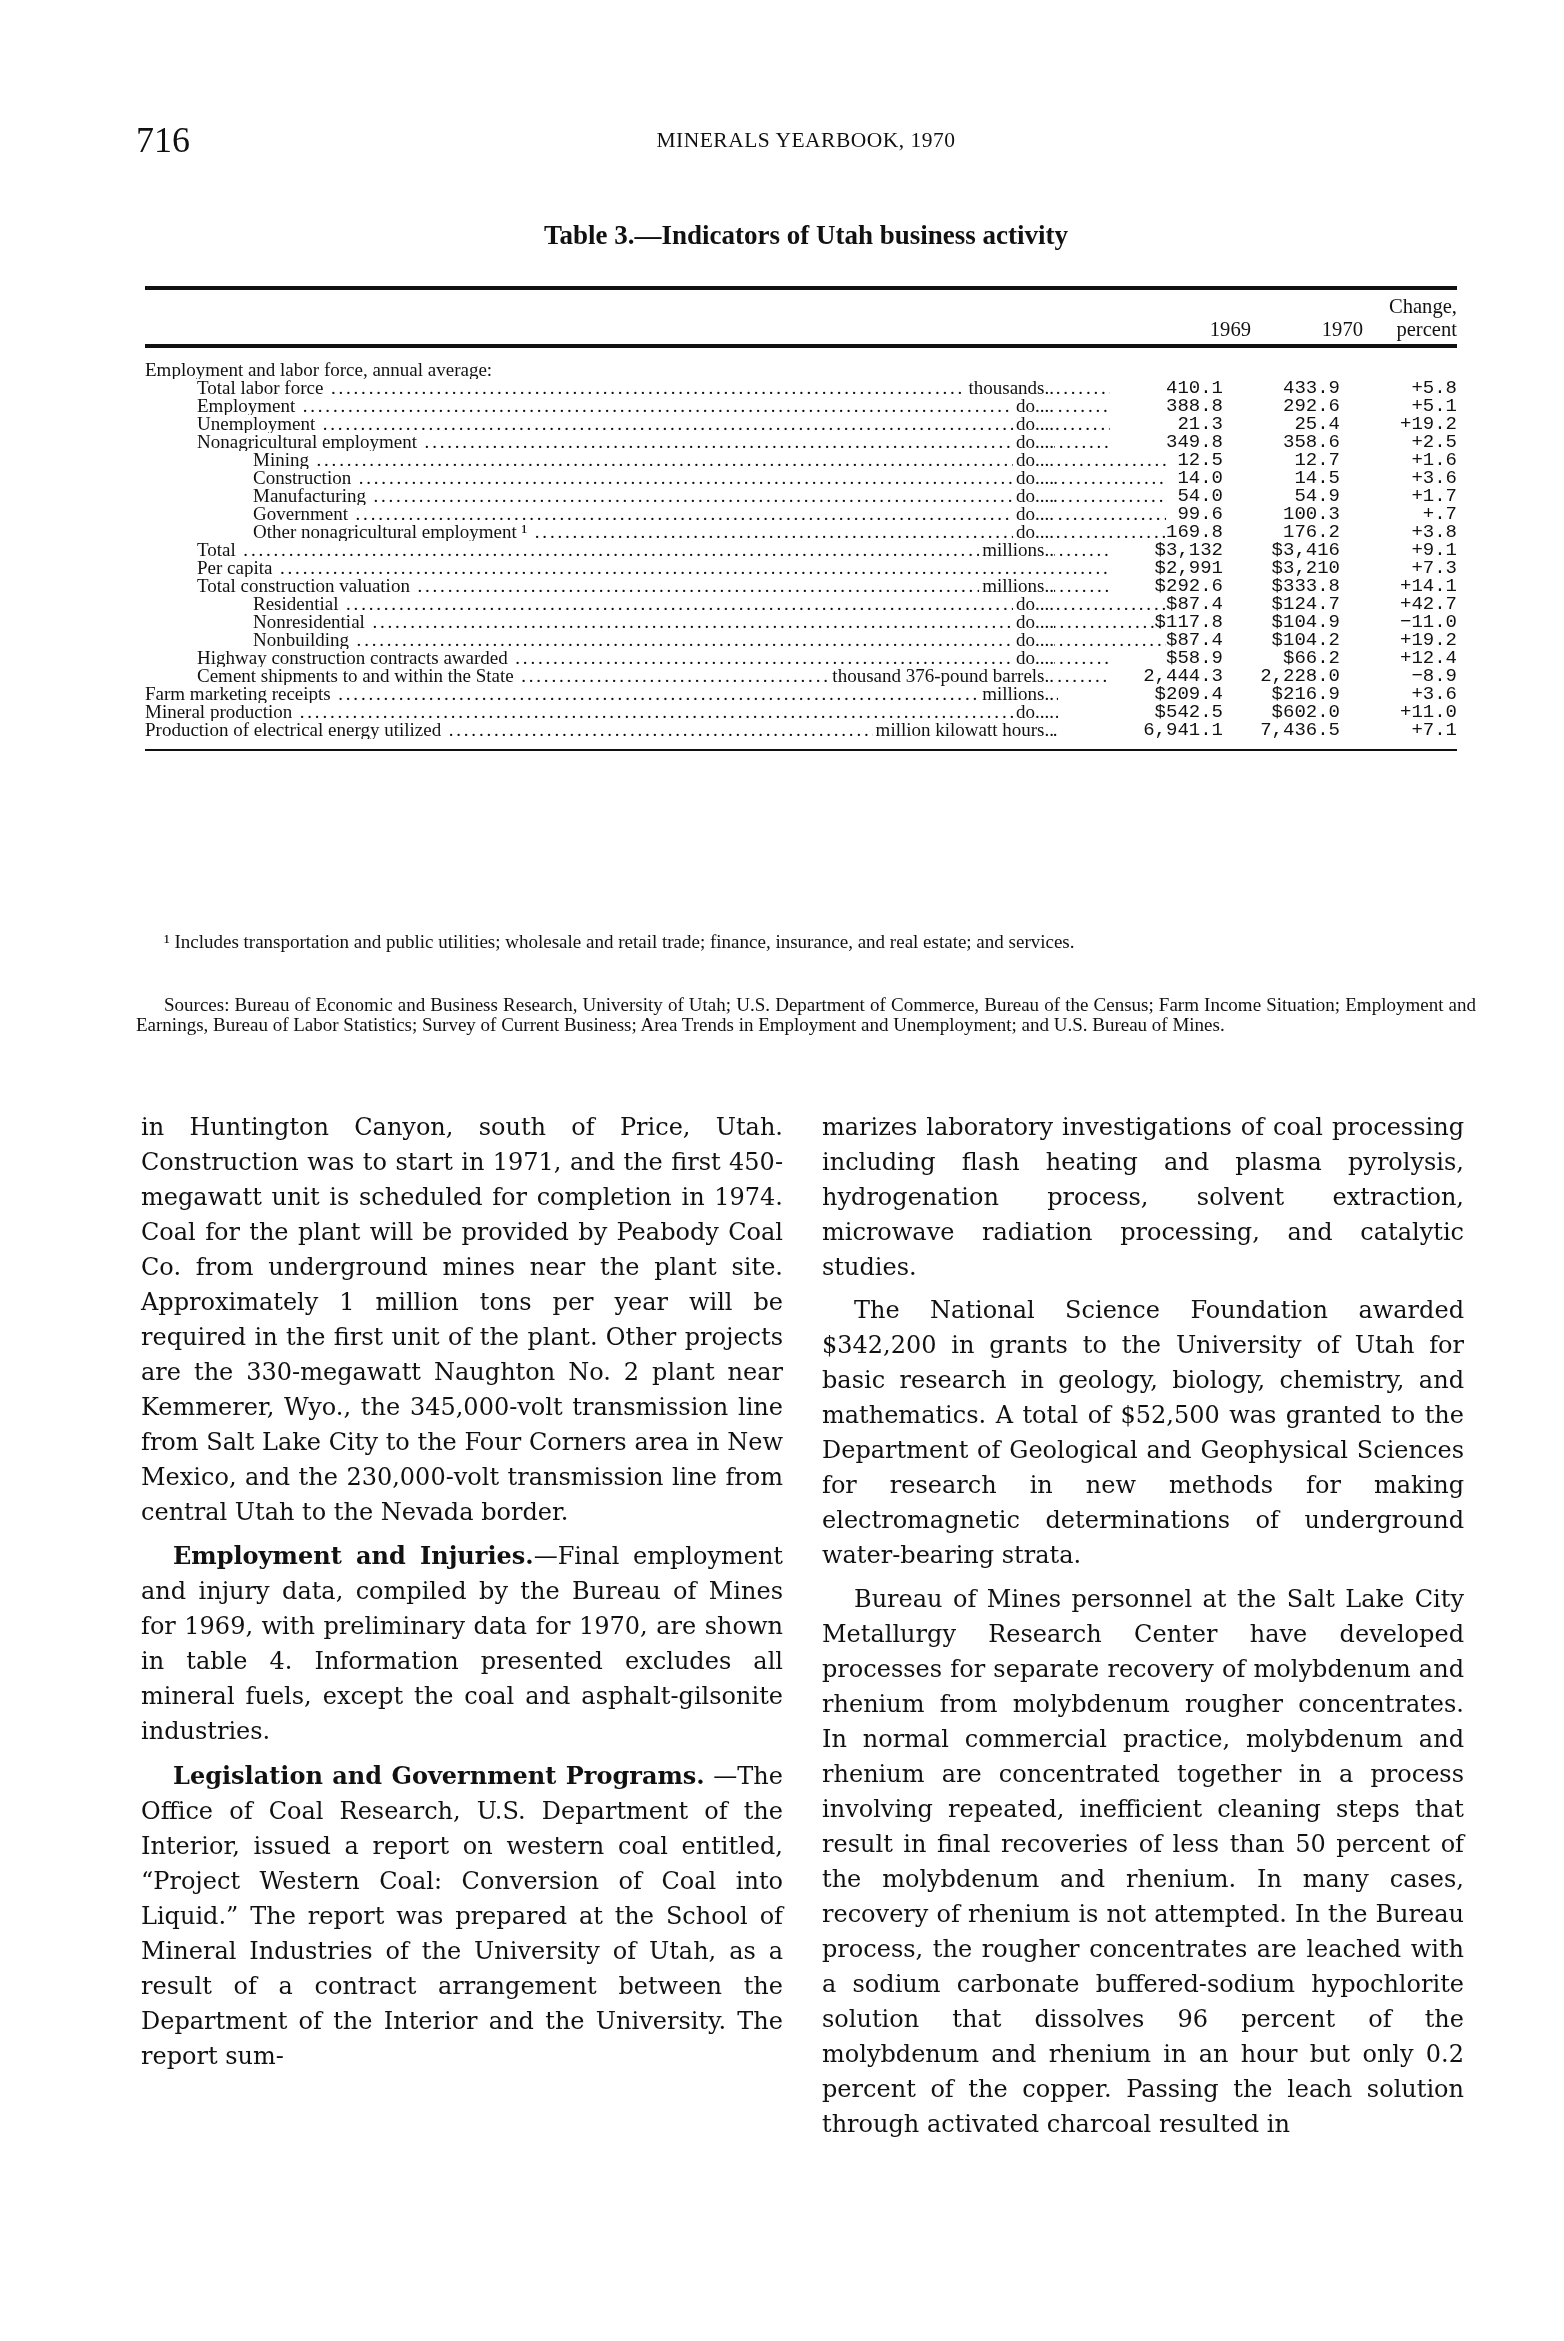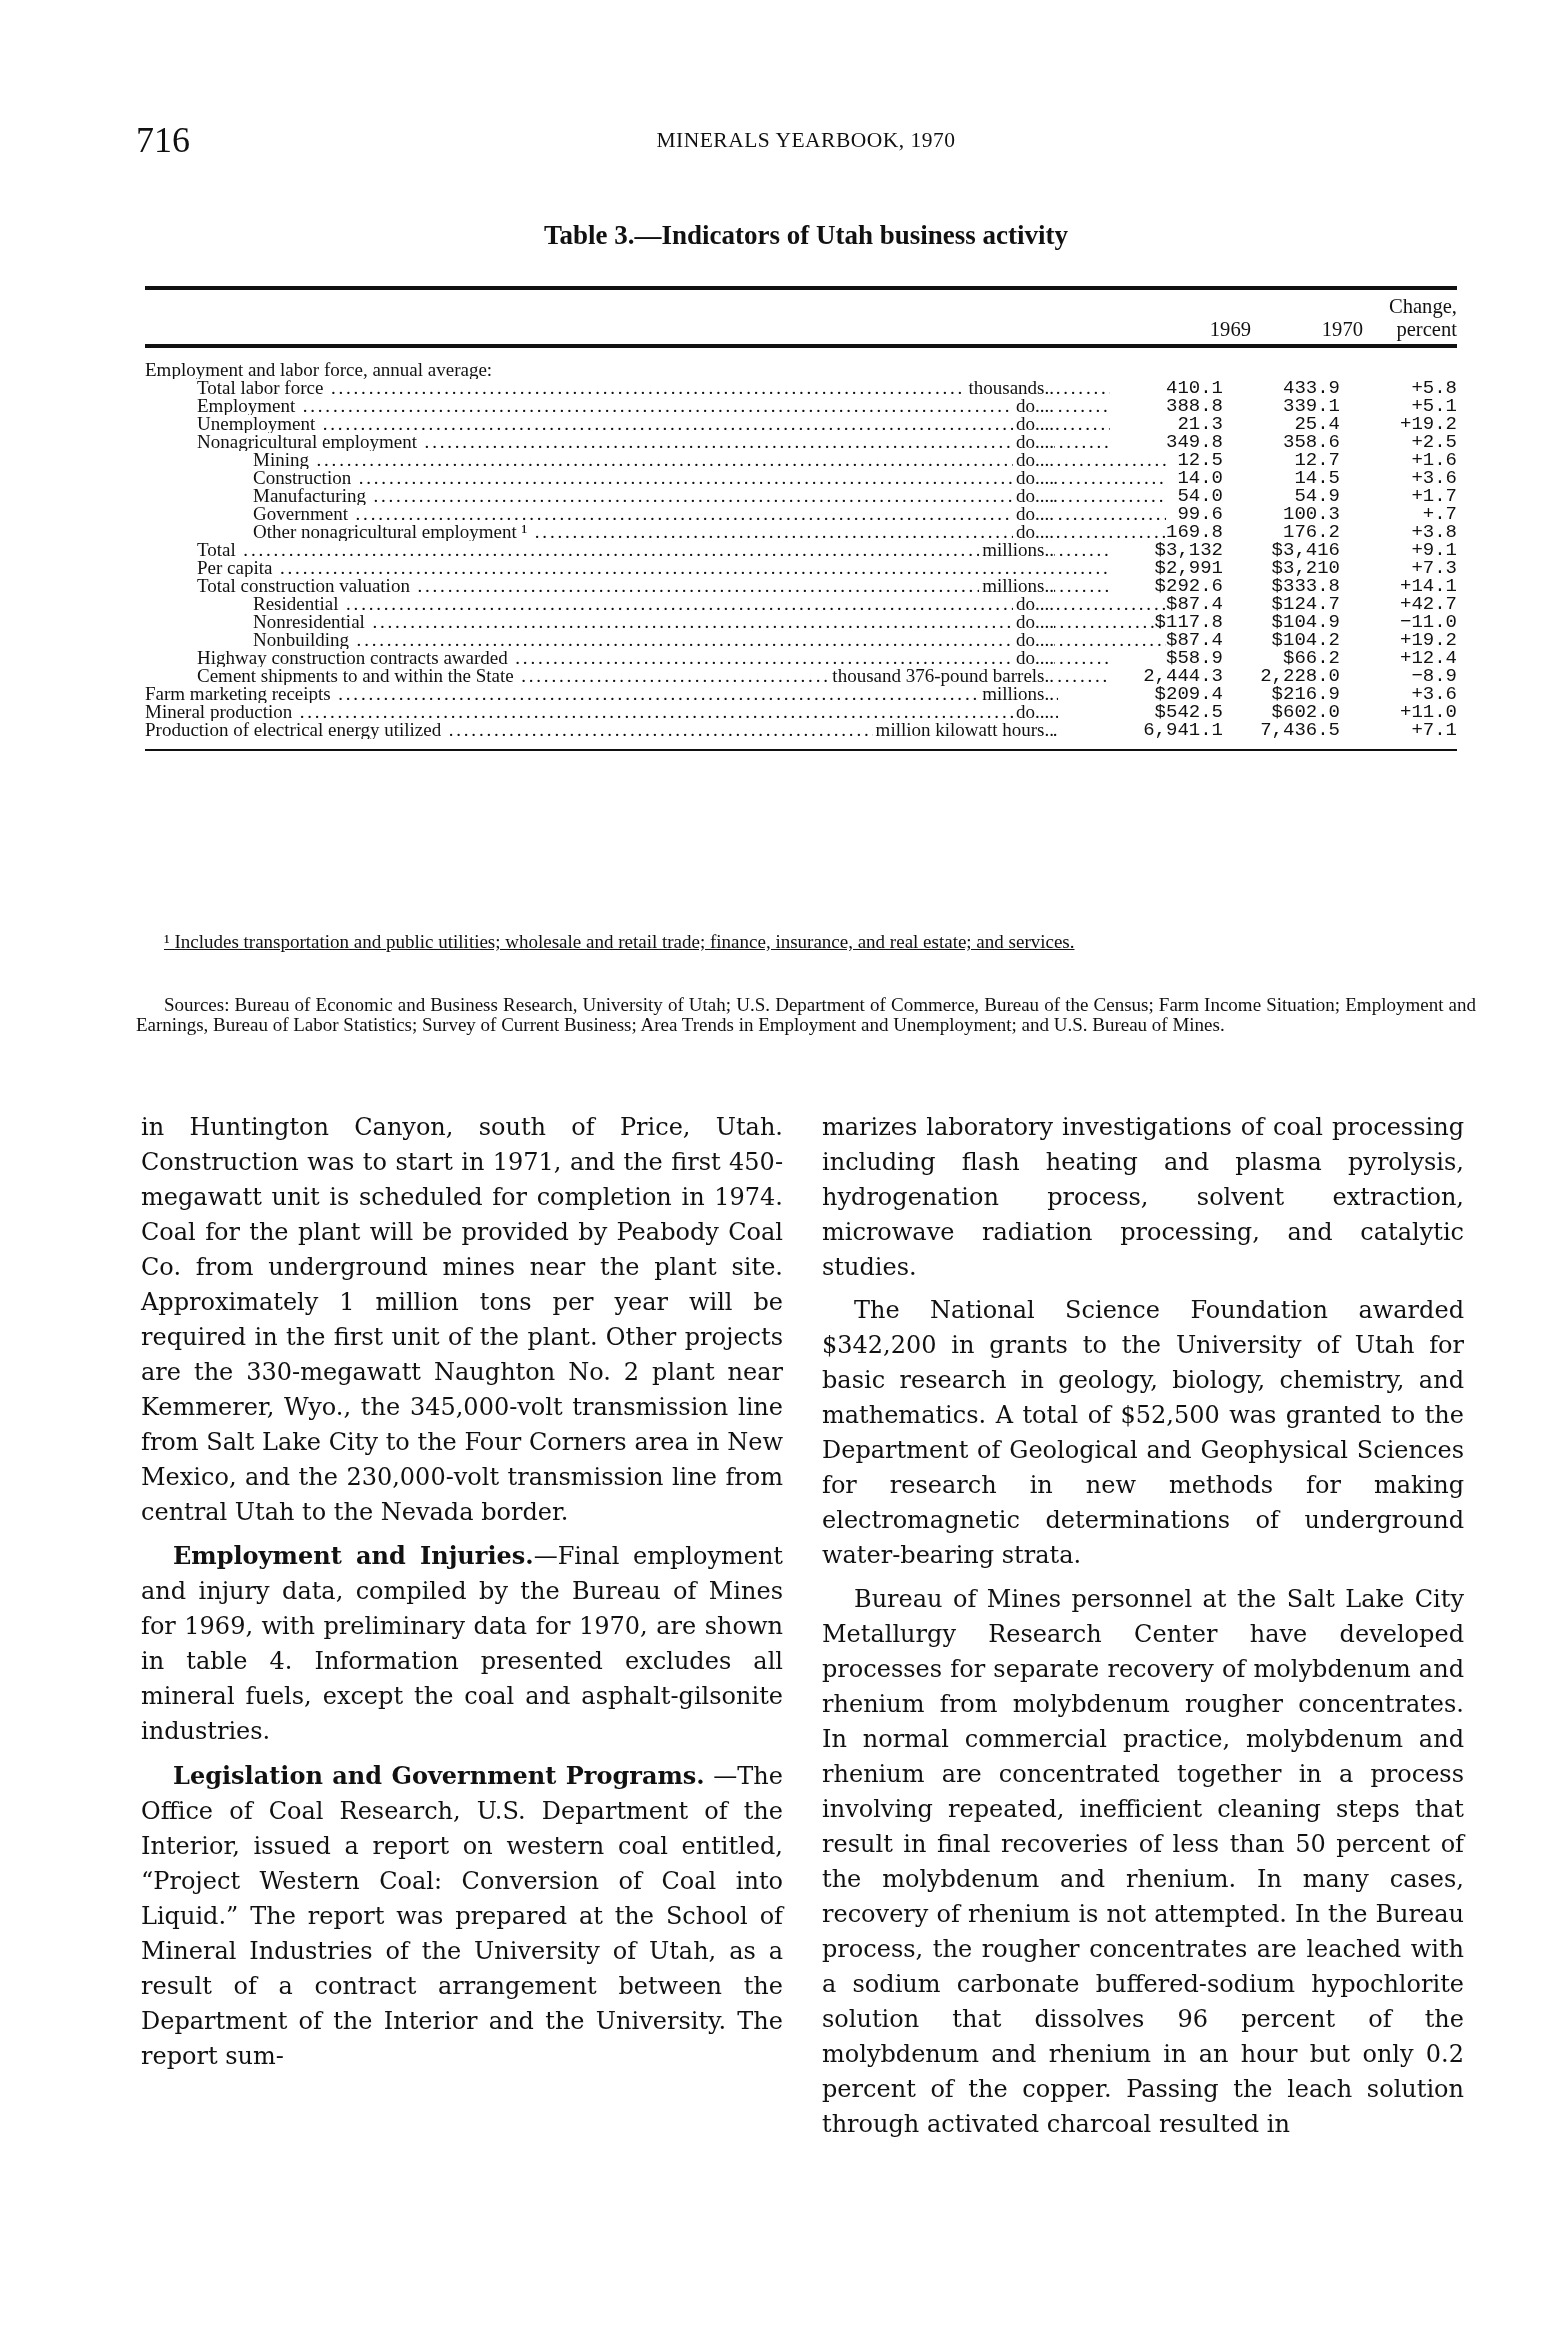--- a/index.html
+++ b/index.html
@@ -27,21 +27,21 @@
   .row .unit { position: absolute; right: 403px; text-align: right; background: #fff; padding-left: 2.8px; }
   .row .v1969 { position: absolute; right: 234px; width: 103px; text-align: right; font-family: "Liberation Mono", monospace; font-size: 19px; }
   .row .v1970 { position: absolute; right: 117px; width: 103px; text-align: right; font-family: "Liberation Mono", monospace; font-size: 19px; }
   .row .vchg { position: absolute; right: 0; width: 103px; text-align: right; font-family: "Liberation Mono", monospace; font-size: 19px; }
   .indent-0 { padding-left: 0; }
   .indent-1 { padding-left: 52px; }
   .indent-2 { padding-left: 108px; }
   .dots::after { content: " ................................................................................................................................................................................"; letter-spacing: 2.8px; }
   .rule-bottom { height: 2.3px; background: #111; margin-top: 9.4px; }
 
-  .footnote { position: absolute; top: 932px; left: 136px; width: 1340px; font-size: 19px; line-height: 20.6px; font-family: "Liberation Serif", serif; text-indent: 28px; text-decoration: underline; }
+  .footnote { position: absolute; top: 932px; left: 136px; width: 1340px; font-size: 19px; line-height: 20.6px; font-family: "Liberation Serif", serif; text-indent: 28px; }
   .sources { position: absolute; top: 995px; left: 136px; width: 1340px; font-size: 19px; line-height: 19.7px; font-family: "Liberation Serif", serif; text-indent: 28px; text-align: justify; }
 
   .col { position: absolute; top: 1110px; width: 642px; font-family: "DejaVu Serif", serif; font-size: 24px; line-height: 35px; text-align: justify; }
   .col-left { left: 141px; }
   .col-right { left: 822px; }
   .col p { margin: 0 0 8.4px 0; text-indent: 32px; }
   .col p.cont { text-indent: 0; }
   .col .runin { font-weight: bold; }
 </style>
 </head>
@@ -76,21 +76,21 @@
         <span class="label indent-1 dots">Total labor force</span>
         <span class="unit">thousands..</span>
         <span class="v1969">410.1</span>
         <span class="v1970">433.9</span>
         <span class="vchg">+5.8</span>
       </div>
       <div class="row">
         <span class="label indent-1 dots">Employment</span>
         <span class="unit">do....</span>
         <span class="v1969">388.8</span>
-        <span class="v1970">339.1</span>
+        <span class="v1970">292.6</span>
         <span class="vchg">+5.1</span>
       </div>
       <div class="row">
         <span class="label indent-1 dots">Unemployment</span>
         <span class="unit">do....</span>
         <span class="v1969">21.3</span>
         <span class="v1970">25.4</span>
         <span class="vchg">+19.2</span>
       </div>
       <div class="row">

